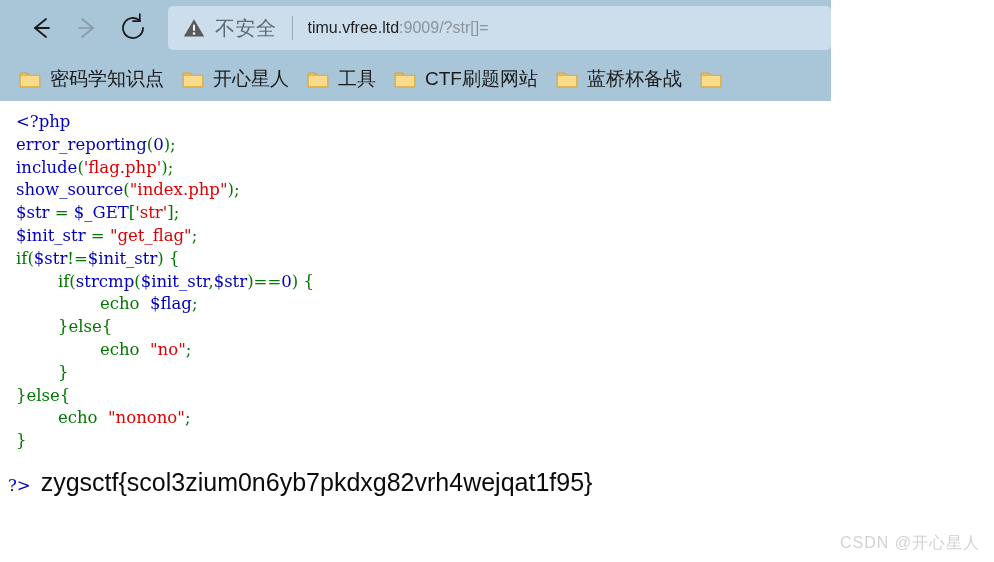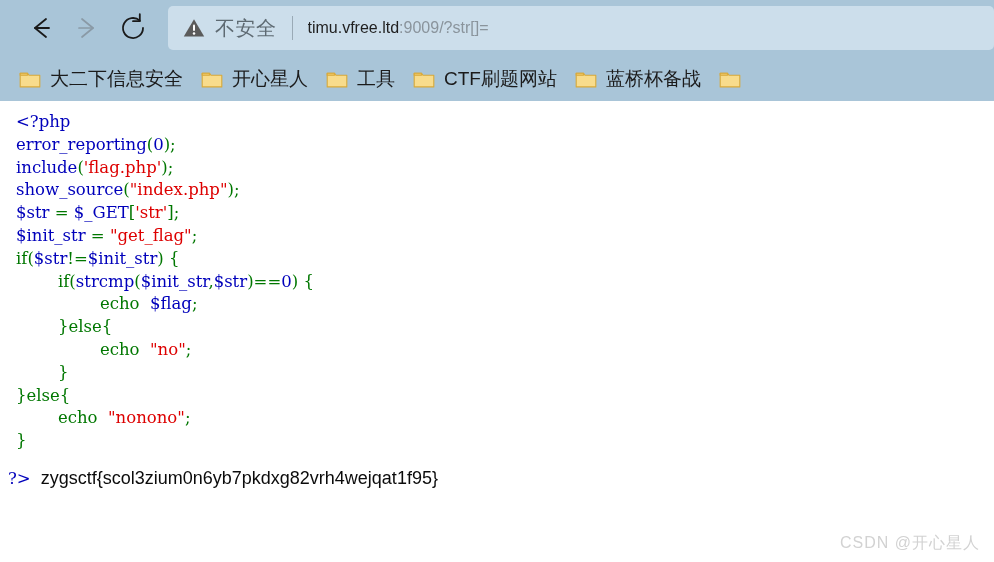--- a/index.html
+++ b/index.html
@@ -11,21 +11,21 @@
     height: 562px;
     overflow: hidden;
     background: #ffffff;
     font-family: "Liberation Sans", sans-serif;
     -webkit-font-smoothing: antialiased;
   }
 
   
   .browser-chrome {
     background: #a9c5d8;
-    width: 994px;
+    width: 831px;
     height: 101px;
     box-sizing: border-box;
     position: relative;
   }
   .toolbar-row {
     height: 56px;
     display: flex;
     align-items: center;
     padding-left: 18px;
     box-sizing: border-box;
@@ -133,21 +133,21 @@
     margin-top: 15px;
   }
   .flag-php-close {
     font-family: "DejaVu Serif", "Liberation Serif", serif;
     font-size: 16.5px;
     color: #0000BB;
     margin-right: 10px;
   }
   .flag-text {
     font-family: "Liberation Sans", sans-serif;
-    font-size: 18px;
+    font-size: 25px;
     color: #0b0b0b;
     letter-spacing: 0px;
   }
 
   .watermark {
     position: absolute;
     right: 14px;
     bottom: 8px;
     font-size: 16px;
     color: #d2d2d2;
@@ -206,21 +206,21 @@
 
   <div class="bookmarks-row">
 
     <div class="bookmark">
       <span class="folder-icon">
         <svg width="22" height="20" viewBox="0 0 22 20">
           <path d="M1.2 4.2 h7.2 l1.7 2.1 h10.7 v11.6 h-19.6 z" fill="#f8dc8c" stroke="#d8a93a" stroke-width="1.1" stroke-linejoin="round"></path>
           <path d="M1.2 4.2 h7.2 v2.1 h-7.2 z" fill="#efc969" stroke="#d8a93a" stroke-width="1.1" stroke-linejoin="round"></path>
         </svg>
       </span>
-      <span class="bookmark-label">大二下信息安全</span>
+      <span class="bookmark-label">密码学知识点</span>
     </div>
 
 
     <div class="bookmark">
       <span class="folder-icon">
         <svg width="22" height="20" viewBox="0 0 22 20">
           <path d="M1.2 4.2 h7.2 l1.7 2.1 h10.7 v11.6 h-19.6 z" fill="#f8dc8c" stroke="#d8a93a" stroke-width="1.1" stroke-linejoin="round"></path>
           <path d="M1.2 4.2 h7.2 v2.1 h-7.2 z" fill="#efc969" stroke="#d8a93a" stroke-width="1.1" stroke-linejoin="round"></path>
         </svg>
       </span>

